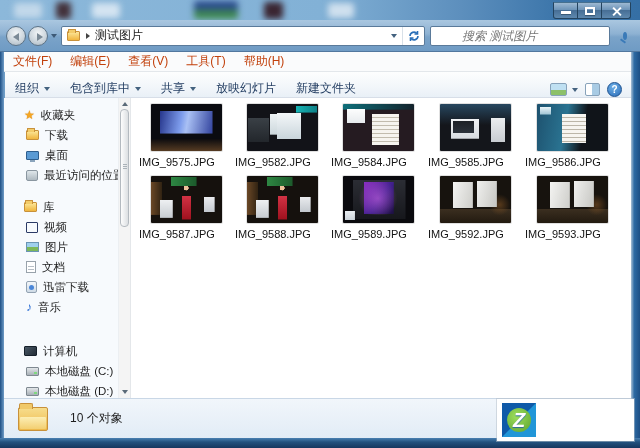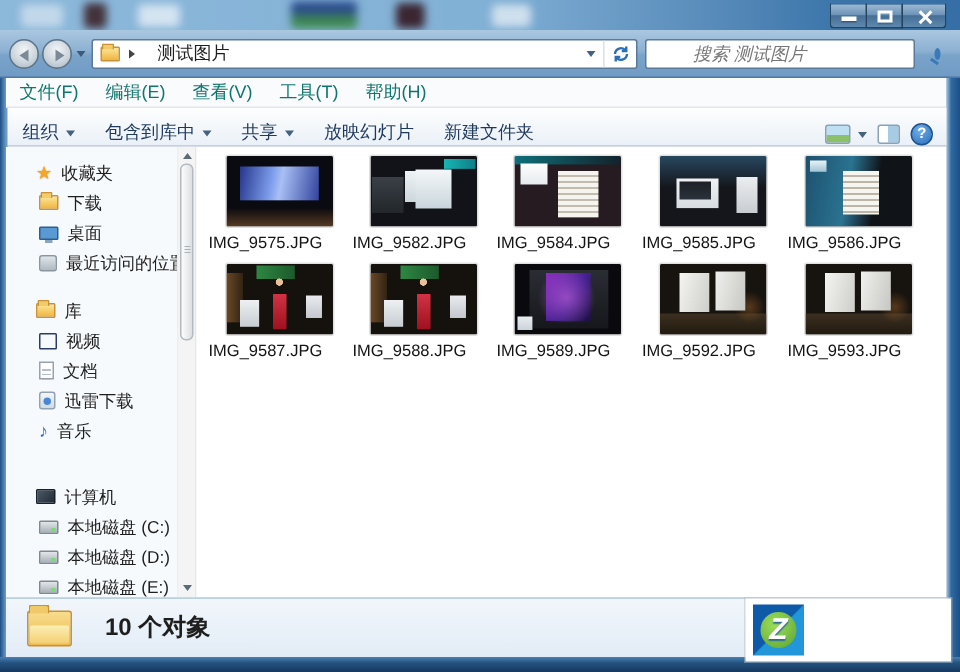--- a/index.html
+++ b/index.html
@@ -35,38 +35,38 @@
   .navbar { position:absolute; left:0; top:20px; width:640px; height:32px;
     background:linear-gradient(180deg,#aac7e0 0%,#8db1d2 45%,#7aa3c9 55%,#6f9bc4 100%);
     border-bottom:1px solid #51779e; display:flex; align-items:center; z-index:5; }
   .nav-circle { width:20px; height:20px; border-radius:50%; border:1px solid #5d7citizens88; border:1px solid #5d7488; position:relative; margin-left:6px;
     background:radial-gradient(circle at 50% 35%,#f2f5f7 0%,#cdd6dd 55%,#a7b4bf 100%); }
   .arr { position:absolute; top:6px; width:0; height:0; border-top:4px solid transparent; border-bottom:4px solid transparent; }
   .arr.left { left:6px; border-right:6px solid #7b8a96; }
   .arr.right { left:8px; border-left:6px solid #7b8a96; }
   .nav-drop { width:0; height:0; border-left:3px solid transparent; border-right:3px solid transparent; border-top:4px solid #3d5a77; margin:0 4px 0 3px; }
   .addressbar { height:20px; width:364px; background:#fff; border:1px solid #5a7a9a; border-radius:2px; display:flex; align-items:center; padding-left:5px; }
-  .addr-text { font-size:12px; color:#1e1e1e; margin-left:15px; flex:1; }
+  .addr-text { font-size:12px; color:#1e1e1e; margin-left:5px; flex:1; }
   .crumb-arrow { width:0; height:0; border-top:3px solid transparent; border-bottom:3px solid transparent; border-left:4px solid #444; margin-left:6px; }
   .addr-caret { width:16px; height:18px; display:flex; align-items:center; justify-content:center; }
   .addr-refresh { width:22px; height:18px; border-left:1px solid #d8e0e8; display:flex; align-items:center; justify-content:center; }
   .searchbox { height:20px; width:180px; background:#fff; border:1px solid #5a7a9a; border-radius:2px; margin-left:5px; display:flex; align-items:center; }
   .searchbox input { flex:1; border:none; outline:none; font-size:12px; font-style:italic; color:#707070; padding:0 4px; font-family:inherit; background:transparent;margin-left:27px; }
   .searchbox input::placeholder { color:#777; font-style:italic; }
   .mag { width:8px; height:8px; border:2px solid #3a7ab8; border-radius:50%; position:relative; margin-right:8px; }
   .mag::after { content:""; position:absolute; left:-5px; top:6px; width:6px; height:2px; background:#3a7ab8; transform:rotate(35deg); }
 
   
   .frame-left { position:absolute; left:0; top:52px; width:4px; height:386px; background:linear-gradient(90deg,#1d4f85,#6f9cc6); z-index:4; }
   .frame-right { position:absolute; left:631px; top:52px; width:9px; height:386px; background:linear-gradient(90deg,#a9c0d6 0%,#2d6aa3 35%,#1d4f85 100%); z-index:4; }
   .frame-bottom { position:absolute; left:0; top:438px; width:640px; height:10px; background:linear-gradient(180deg,#4a80b2 0%,#23527f 40%,#16375f 100%); z-index:4; }
 
   
   .menubar { position:absolute; left:4px; top:52px; width:627px; height:20px; background:#fafbfc; border-bottom:1px solid #e3e7eb; display:flex; align-items:center; z-index:3; }
-  .menu-item { font-size:12px; color:#0f766e; padding:0 9px; }
+  .menu-item { font-size:12px; color:#c2410c; padding:0 9px; }
 
   
   .toolbar { position:absolute; left:5px; top:72px; width:627px; height:26px;
     background:linear-gradient(180deg,#fdfefe 0%,#f2f6fa 60%,#e9f0f7 100%); border-bottom:1px solid #d7dee8;
     display:flex; align-items:flex-end; z-index:3; }
   .tool-item { font-size:12px; color:#1e395e; display:flex; align-items:center; padding:0 10px; }
   .caret { width:0; height:0; border-left:3px solid transparent; border-right:3px solid transparent; border-top:4px solid #44627f; margin-left:5px; }
   .tool-right { margin-left:auto; display:flex; align-items:center; gap:7px; padding-right:10px; }
   .views-ic { width:17px; height:13px; border:1px solid #87a2ba; border-radius:2px; background:linear-gradient(180deg,#bfe0f2 55%,#8cc06a 55%); }
   .preview-ic { width:15px; height:13px; border:1px solid #87a2ba; border-radius:2px; background:linear-gradient(90deg,#fff 45%,#a8cbe4 45%); }
@@ -138,21 +138,21 @@
     background-image:linear-gradient(105deg,#f4f4f2,#cdcdc9),linear-gradient(105deg,#f0f0ee,#c6c6c2),radial-gradient(circle,rgba(150,95,40,.5),rgba(0,0,0,0) 70%),linear-gradient(#3b2f20,#221a10);
     background-size:28% 56%,28% 56%,30% 46%,100% 30%; background-position:26% 30%,74% 26%,100% 72%,50% 100%; }
 
   
   .statusbar { position:absolute; left:4px; top:398px; width:627px; height:40px;
     background:linear-gradient(180deg,#f1f6fb,#e2ecf6); border-top:1px solid #c9d7e6; z-index:3; display:flex; align-items:center; }
   .status-folder { width:30px; height:24px; margin-left:14px; position:relative;
     background:linear-gradient(180deg,#f7dd8c,#edb84a); border:1px solid #c8913a; border-radius:2px; }
   .status-folder::before { content:""; position:absolute; left:0; top:-5px; width:12px; height:5px; background:#f0c96a; border:1px solid #c8913a; border-bottom:none; border-radius:2px 2px 0 0; }
   .status-folder::after { content:""; position:absolute; left:1px; bottom:1px; right:1px; height:12px; background:linear-gradient(180deg,#fceeb4,#f3cf72); border-radius:1px; }
-  .status-text { font-size:16px; color:#1e1e1e; margin-left:22px;font-weight:bold; }
+  .status-text { font-size:12px; color:#1e1e1e; margin-left:22px; }
 
   
   .watermark { position:absolute; left:497px; top:399px; width:137px; height:42px; background:#fff; z-index:10;
     display:flex; align-items:center; box-shadow:0 0 0 1px rgba(180,190,200,.5); }
   .zlogo { width:34px; height:34px; margin-left:5px; position:relative; background:linear-gradient(135deg,#0f5aa8 49%,#2196d8 51%); flex:0 0 auto; }
   .zlogo::before { content:""; position:absolute; left:5px; top:5px; width:24px; height:24px; border-radius:50%;
     background:radial-gradient(circle at 40% 35%,#9ede5c,#5aa32e); }
   .zlogo-letter { position:absolute; left:0; top:0; width:34px; height:34px; display:flex; align-items:center; justify-content:center;
     color:#fff; font-weight:bold; font-size:20px; text-shadow:0 1px 1px #2a6a9a; font-style:italic; }
   .wm-text { margin-left:6px; line-height:1.1; }
@@ -275,20 +275,24 @@
     <div class="gap"></div>
     <div class="srow">
       <span class="ic folder"></span>
       <span class="slabel">库</span>
     </div>
     <div class="srow child">
       <span class="ic video"></span>
       <span class="slabel">视频</span>
     </div>
     <div class="srow child">
+      <span class="ic pictures"></span>
+      <span class="slabel">图片</span>
+    </div>
+    <div class="srow child">
       <span class="ic doc"></span>
       <span class="slabel">文档</span>
     </div>
     <div class="srow child">
       <span class="ic thunder"></span>
       <span class="slabel">迅雷下载</span>
     </div>
     <div class="srow child">
       <span class="ic music">♪</span>
       <span class="slabel">音乐</span>

